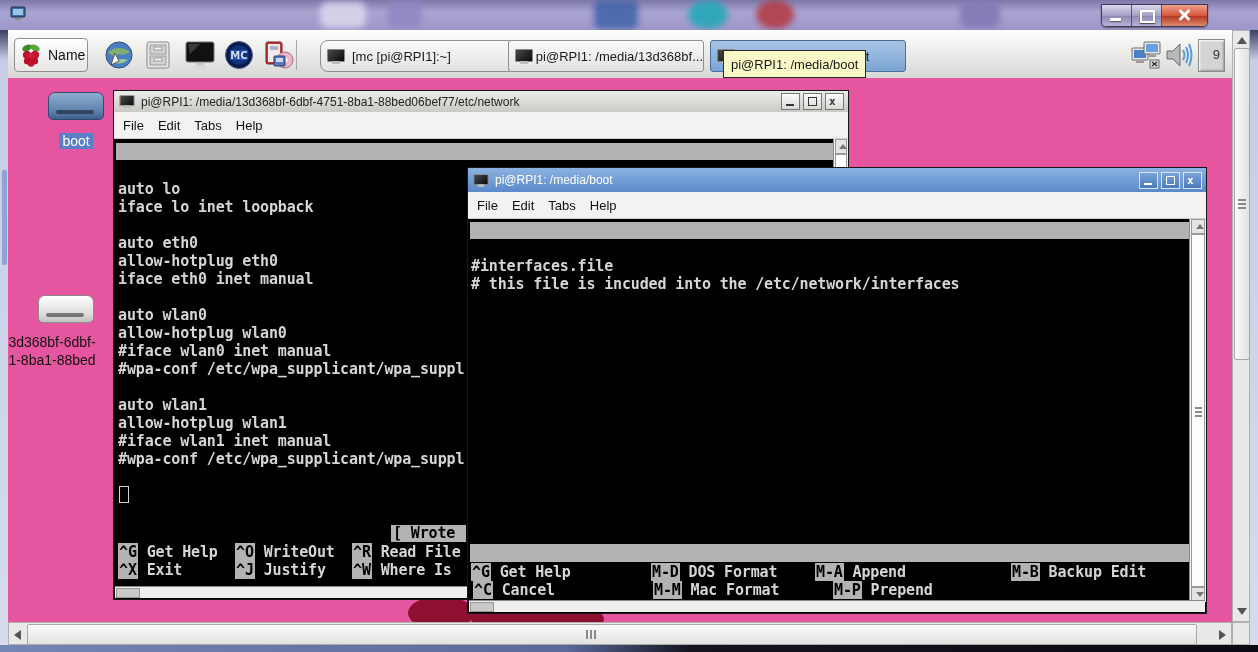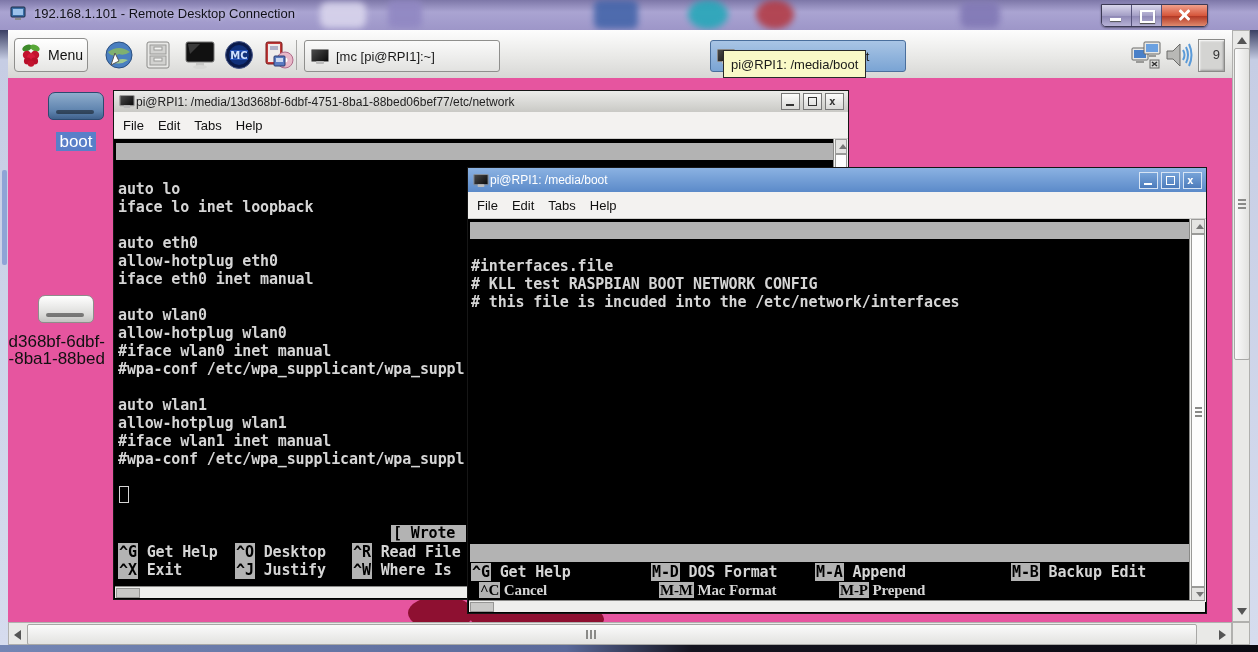--- a/index.html
+++ b/index.html
@@ -39,36 +39,36 @@
     font-size:13px;color:#1a1a1a;padding-left:6px;box-sizing:border-box;white-space:nowrap;overflow:hidden;}
   .taskbtn.active{background:linear-gradient(#a9c5e5,#7aa4d4);border-color:#4a6f9d;}
   .tooltip{position:absolute;left:723px;top:50px;height:26px;background:#f9f9c8;border:1px solid #2a2a2a;
     font-size:13px;color:#1a1a1a;display:flex;align-items:center;padding:0 7px;z-index:60;}
   .cpu-box{position:absolute;left:1190px;top:9px;width:27px;height:33px;background:#d4d4d2;
     border:1px solid #8a8a88;box-shadow:inset 1px 1px 2px #fff,inset -1px -1px 2px #999;
     font-size:13px;color:#333;text-align:right;line-height:30px;padding-right:4px;box-sizing:border-box;}
   
   .desktop{left:8px;top:78px;width:1224px;height:544px;background:#e6559f;overflow:hidden;}
   .rasp-frag{position:absolute;background:#8e1031;border-radius:50%;}
-  .dicon-label{font-size:17px;color:#111;text-align:center;}
+  .dicon-label{font-size:14px;color:#111;text-align:center;}
   .dicon-label.white{color:#fff;text-shadow:0 1px 2px rgba(0,0,0,.45);}
   .dicon-label.sel{color:#fff;background:#5a7fc8;padding:0 3px;}
   .disk{width:54px;height:26px;border-radius:7px 7px 5px 5px;position:relative;}
   .disk.white{background:linear-gradient(#ffffff,#dcdcda 70%,#c2c2c0);border:1px solid #8d8d8b;}
   .disk.blue{background:linear-gradient(#8fadcd,#5d82ad 70%,#40618c);border:1px solid #2c4a70;}
   .disk .slot{position:absolute;left:7px;bottom:5px;width:38px;height:4px;border-radius:2px;background:rgba(0,0,0,.45);}
   .trash{position:relative;width:42px;height:46px;}
   .trash .rim{position:absolute;left:1px;top:0;width:40px;height:10px;border-radius:50%;
     background:linear-gradient(#fdfdfd,#9a9a9a);border:1px solid #777;}
   .trash .body{position:absolute;left:4px;top:7px;width:34px;height:38px;
     clip-path:polygon(0 0,100% 0,86% 100%,14% 100%);
     background:repeating-linear-gradient(45deg,#e8e8e8 0 3px,#b9b0b8 3px 5px),linear-gradient(#ddd,#aaa);}
   
   .window{position:absolute;background:#000;border:1px solid #161616;box-sizing:border-box;}
-  .titlebar{height:21px;display:flex;align-items:center;padding:0 4px;font-size:12px;}
+  .titlebar{height:21px;display:flex;align-items:center;gap:5px;padding:0 4px;font-size:12px;}
   .titlebar.inactive{background:linear-gradient(#ececea,#c9c9c5);color:#222;}
   .titlebar.active2{height:24px;background:linear-gradient(#8bb2e2,#5b8ac9);color:#fff;}
   .tb-btns{margin-left:auto;display:flex;gap:3px;}
   .tb-btn{width:17px;height:15px;border:1px solid #777;background:linear-gradient(#fbfbfb,#d9d9d7);position:relative;}
   .active2 .tb-btn{border:1px solid #d7e4f4;background:linear-gradient(#77a3d8,#4d7cbc);}
   .tb-min{position:absolute;left:4px;bottom:3px;width:8px;height:2px;background:#333;}
   .active2 .tb-min{background:#fff;}
   .tb-max{position:absolute;left:4px;top:3px;width:7px;height:7px;border:1.5px solid #333;}
   .active2 .tb-max{border-color:#fff;}
   .tb-x{position:absolute;left:3px;top:1px;font:bold 11px "DejaVu Sans Mono",monospace;color:#333;}
@@ -109,21 +109,20 @@
   <div class="blob" style="left:388px;top:0;width:34px;height:28px;background:#8f86c2;border-radius:6px;"></div>
   <div class="blob" style="left:594px;top:0;width:44px;height:29px;background:#3f62a8;border-radius:6px;"></div>
   <div class="blob" style="left:688px;top:0;width:40px;height:29px;background:#1fa8b8;border-radius:50%;"></div>
   <div class="blob" style="left:756px;top:0;width:38px;height:29px;background:#b4373f;border-radius:50%;"></div>
   <div class="blob" style="left:960px;top:2px;width:40px;height:26px;background:#7f76b4;border-radius:8px;"></div>
   <svg class="rdp-ico" viewBox="0 0 18 16">
     <rect x="1" y="1" width="14" height="10" rx="1" fill="#3a6ea5" stroke="#1a2a44"></rect>
     <rect x="3" y="3" width="10" height="6" fill="#9cc2ea"></rect>
     <rect x="5" y="12" width="6" height="2" fill="#8a8a8a"></rect>
   </svg>
-  <span class="rdp-title">192.168.1.101 - Remote Desktop Connection</span>
   <div class="winbtns">
     <div class="wbtn">
         <i class="glyph-min"></i>
       </div>
     <div class="wbtn">
         <i class="glyph-max"></i>
       </div>
     <div class="wbtn close">
         <span class="glyph-x">
           <i></i>
@@ -143,21 +142,21 @@
     <svg width="22" height="24" viewBox="0 0 22 24">
       <ellipse cx="7" cy="5" rx="5" ry="3" fill="#3d8a2a" transform="rotate(-25 7 5)"></ellipse>
       <ellipse cx="15" cy="5" rx="5" ry="3" fill="#59a838" transform="rotate(25 15 5)"></ellipse>
       <circle cx="7" cy="12" r="4.2" fill="#c2132e"></circle>
         <circle cx="15" cy="12" r="4.2" fill="#c2132e"></circle>
       <circle cx="11" cy="15" r="4.4" fill="#d61b3a"></circle>
         <circle cx="7.5" cy="18" r="3.6" fill="#b80f2a"></circle>
       <circle cx="14.5" cy="18" r="3.6" fill="#b80f2a"></circle>
         <circle cx="11" cy="20.5" r="3.2" fill="#c2132e"></circle>
     </svg>
-    <span>Menu</span>
+    <span>Name</span>
   </div>
   <div class="launcher" style="left:96px;">
     <svg width="30" height="30" viewBox="0 0 30 30">
       <circle cx="15" cy="15" r="13" fill="#4a7fc0" stroke="#2a4f80"></circle>
       <path d="M4 12 Q15 4 26 12 Q20 16 15 14 Q8 18 4 12Z" fill="#7fb070"></path>
       <path d="M8 22 Q16 26 24 20 Q18 18 14 20Z" fill="#9fc890"></path>
       <path d="M7 25 L11 13 L15 21 Z" fill="#fff" stroke="#555"></path>
     </svg>
   </div>
   <div class="launcher" style="left:136px;">
@@ -191,26 +190,33 @@
       <rect x="4" y="2" width="16" height="22" rx="2" fill="#c23a3a" stroke="#7a1a1a"></rect>
       <rect x="6" y="4" width="12" height="18" fill="#f0ecec"></rect>
       <rect x="8" y="6" width="8" height="4" fill="#b0b0c8"></rect>
       <circle cx="23" cy="20" r="8" fill="#e8b8c8" stroke="#b06a8a"></circle>
       <circle cx="23" cy="20" r="2.5" fill="#fff"></circle>
       <rect x="12" y="16" width="11" height="10" rx="1" fill="#5a7ac0" stroke="#2a3a70"></rect>
       <rect x="14" y="18" width="7" height="4" fill="#cfd8f0"></rect>
     </svg>
   </div>
   <div class="sep"></div>
-  <div class="taskbtn" style="left:296px;">
+  <div class="taskbtn" style="left:312px;border-radius:8px;">
     <span class="mono-ic">
         <i class="scr"></i>
         <i class="std"></i>
       </span>
     <span>[mc [pi@RPI1]:~]</span>
+  </div>
+  <div class="taskbtn" style="left:500px;">
+    <span class="mono-ic">
+        <i class="scr"></i>
+        <i class="std"></i>
+      </span>
+    <span>pi@RPI1: /media/13d368bf...</span>
   </div>
   <div class="taskbtn active" style="left:702px;">
     <span class="mono-ic">
         <i class="scr"></i>
         <i class="std"></i>
       </span>
     <span>pi@RPI1: /media/boot</span>
   </div>
   <svg class="abs" style="left:1122px;top:10px;" width="34" height="30" viewBox="0 0 34 30">
     <rect x="2" y="8" width="16" height="12" rx="1" fill="#e8e8e6" stroke="#6a6a68"></rect>
@@ -302,21 +308,21 @@
       <div class="line">auto wlan1</div>
       <div class="line">allow-hotplug wlan1</div>
       <div class="line">#iface wlan1 inet manual</div>
       <div class="line">#wpa-conf /etc/wpa_supplicant/wpa_suppl</div>
       <div class="line"></div>
       <div class="line"><span class="cursor-hollow"></span></div>
     </div>
     <div class="nanobar" style="left:277px;top:386px;padding:0 2px;">[ Wrote </div>
     <div class="shortcut-row" style="left:4px;top:404px;right:16px;">
       <span class="sc-col" style="left:0;"><span class="keycap">^G</span><span> Get Help</span></span>
-      <span class="sc-col" style="left:117px;"><span class="keycap">^O</span><span> Desktop</span></span>
+      <span class="sc-col" style="left:117px;"><span class="keycap">^O</span><span> WriteOut</span></span>
       <span class="sc-col" style="left:234px;"><span class="keycap">^R</span><span> Read File</span></span>
     </div>
     <div class="shortcut-row" style="left:4px;top:422px;right:16px;">
       <span class="sc-col" style="left:0;"><span class="keycap">^X</span><span> Exit</span></span>
       <span class="sc-col" style="left:117px;"><span class="keycap">^J</span><span> Justify</span></span>
       <span class="sc-col" style="left:234px;"><span class="keycap">^W</span><span> Where Is</span></span>
     </div>
     <div class="vsb" style="width:14px;">
       <div class="arr" style="top:0;">
           <i class="tri" style="left:3px;top:4px;border-left:4px solid transparent;border-right:4px solid transparent;border-bottom:5px solid #777;"></i>
@@ -357,33 +363,32 @@
     <span>Tabs</span>
     <span>Help</span>
   </div>
   <div class="termbody" style="height:383px;">
     <div class="nanobar" style="top:3px;width:719px;">
       <span style="padding-left:13px;">GNU nano 2.2.6</span>
       <span style="position:absolute;left:300px;">File: interfaces.conf</span>
     </div>
     <div class="abs" style="left:3px;top:38px;right:18px;">
       <div class="line">#interfaces.file</div>
-      <div class="line"># KLL test RASPBIAN BOOT NETWORK CONFIG</div>
       <div class="line"># this file is incuded into the /etc/network/interfaces</div>
     </div>
     <div class="nanobar" style="top:325px;width:719px;height:18px;line-height:18px;">
       <span style="padding-left:2px;">File Name to Write: interfaces.conf</span><span class="cursor-block"></span>
     </div>
     <div class="shortcut-row" style="left:3px;top:344px;right:18px;">
       <span class="sc-col" style="left:0;"><span class="keycap">^G</span><span> Get Help</span></span>
       <span class="sc-col" style="left:180px;"><span class="keycap">M-D</span><span> DOS Format</span></span>
       <span class="sc-col" style="left:344px;"><span class="keycap">M-A</span><span> Append</span></span>
       <span class="sc-col" style="left:540px;"><span class="keycap">M-B</span><span> Backup Edit</span></span>
     </div>
-    <div class="shortcut-row" style="left:11px;top:362px;right:18px;font-family:Liberation Serif, serif;">
+    <div class="shortcut-row" style="left:5px;top:362px;right:18px;">
       <span class="sc-col" style="left:0;"><span class="keycap">^C</span><span> Cancel</span></span>
       <span class="sc-col" style="left:180px;"><span class="keycap">M-M</span><span> Mac Format</span></span>
       <span class="sc-col" style="left:360px;"><span class="keycap">M-P</span><span> Prepend</span></span>
     </div>
     <div class="vsb" style="width:16px;">
       <div class="arr" style="top:0;">
           <i class="tri" style="left:4px;top:4px;border-left:4px solid transparent;border-right:4px solid transparent;border-bottom:5px solid #777;"></i>
         </div>
       <div class="thumbv" style="top:15px;bottom:15px;">
         <i class="gripv" style="top:172px;"></i>

